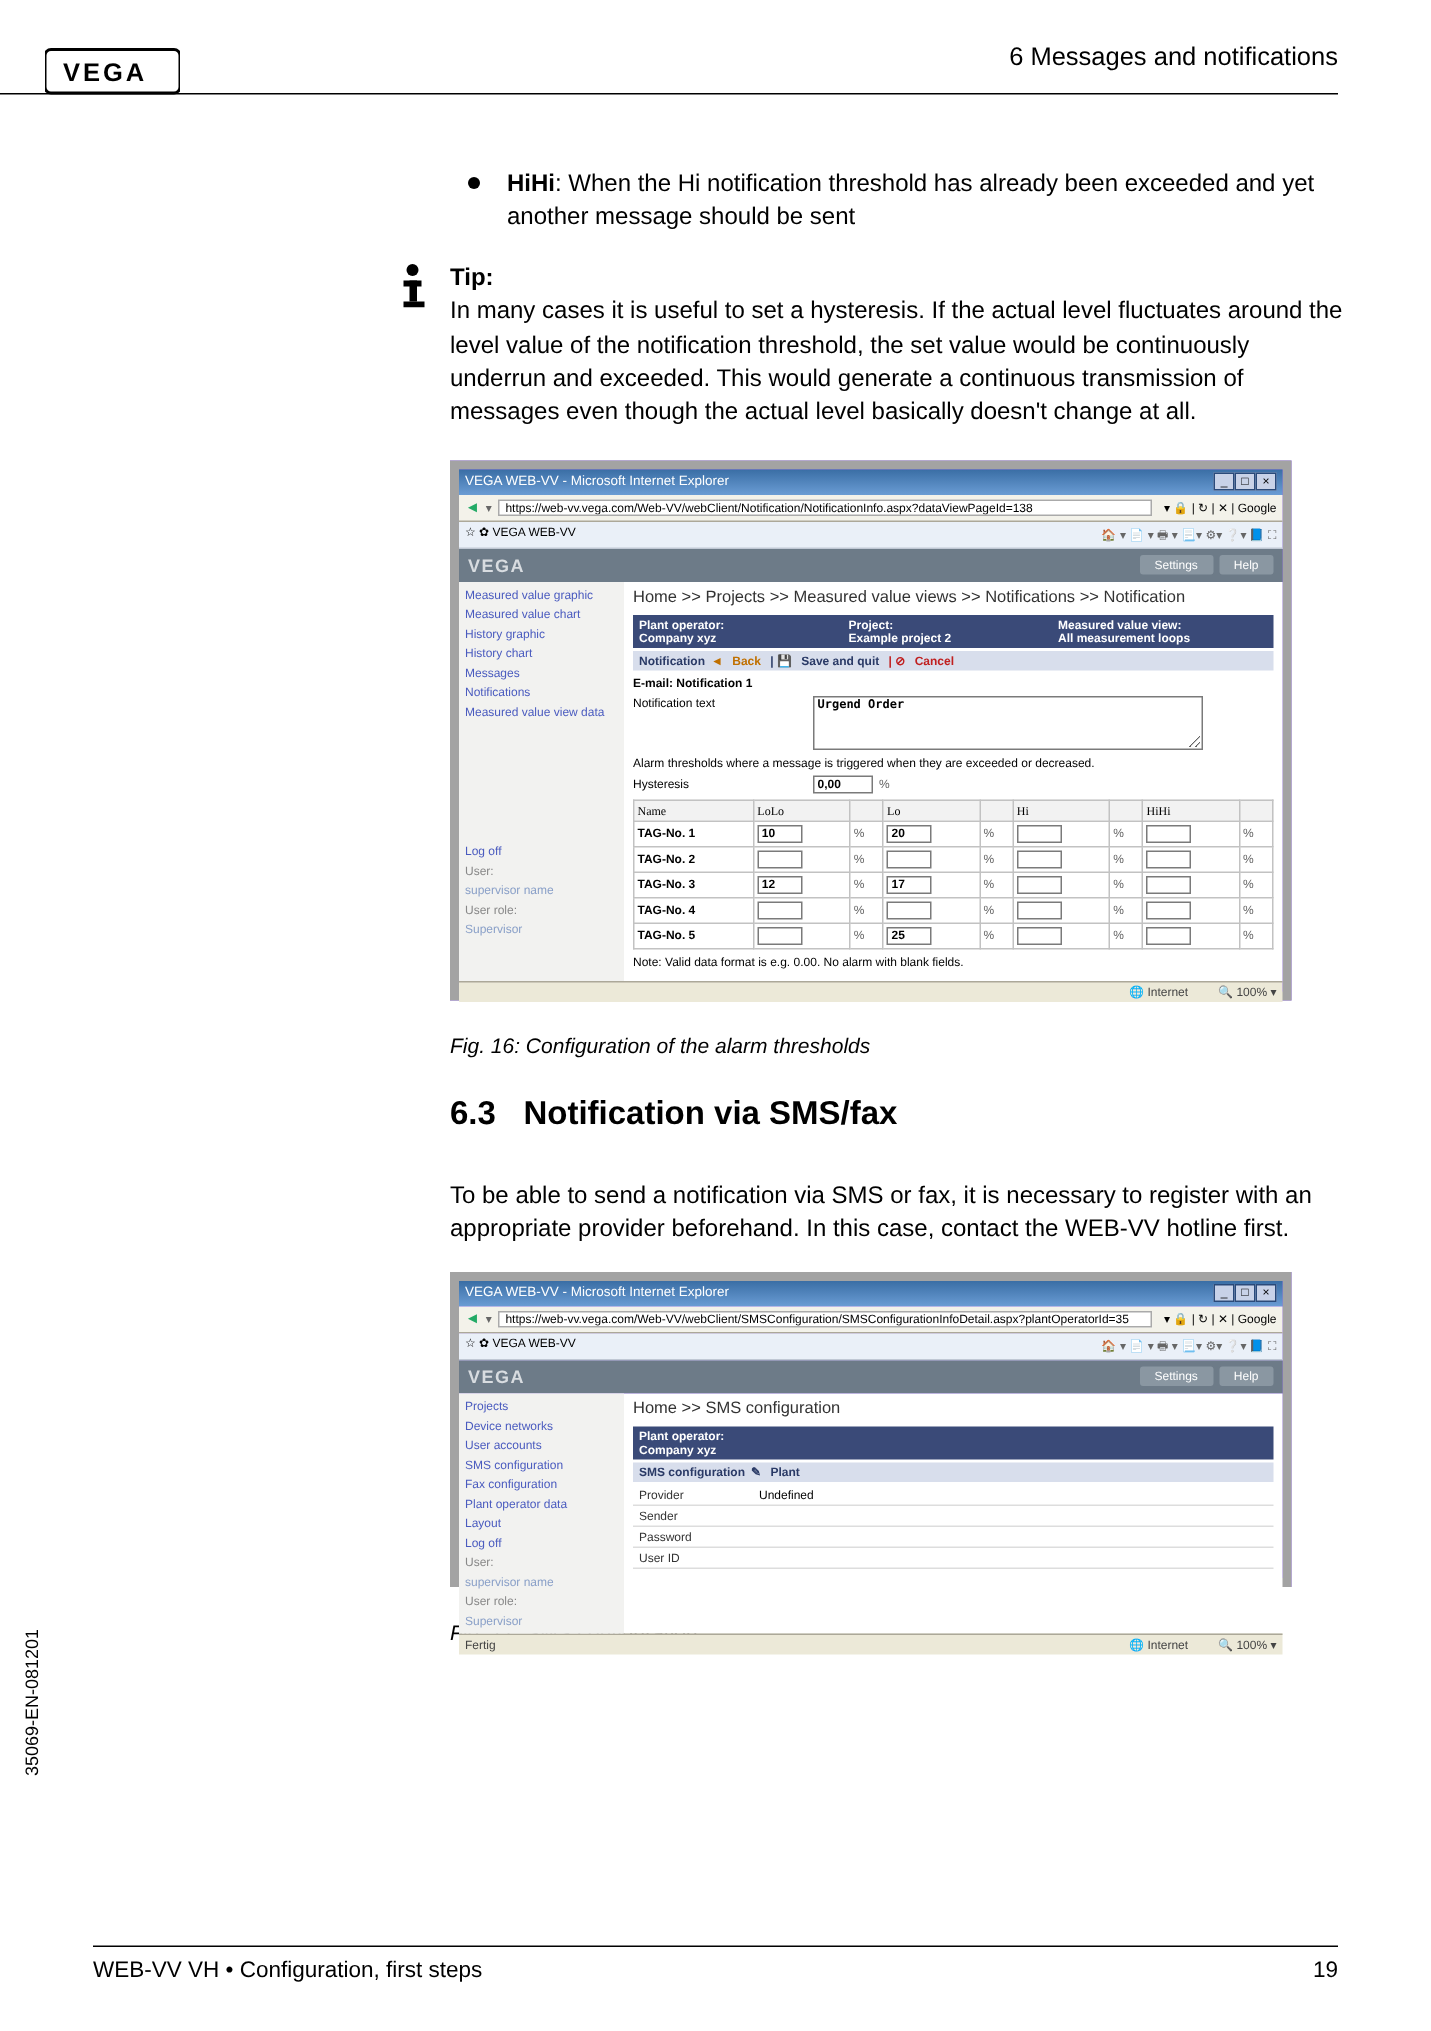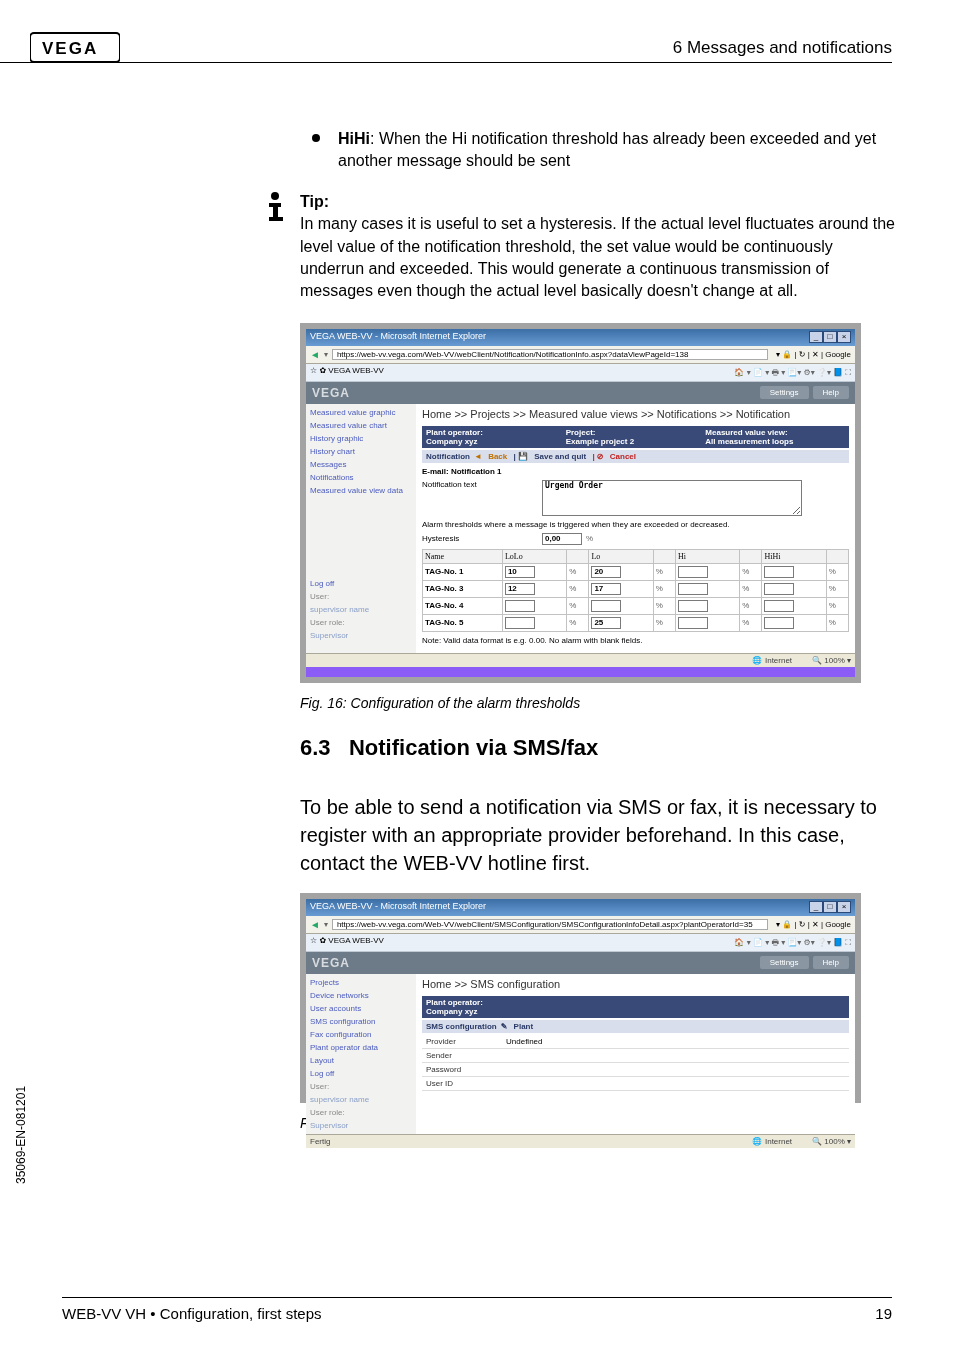--- a/index.html
+++ b/index.html
@@ -24,27 +24,27 @@
   .header-line {
     position: absolute;
     top: 62px;
     left: 0;
     right: 62px;
     height: 1px;
     background: #000;
   }
   .header-text {
     position: absolute;
-    top: 38px;
+    top: 28px;
     right: 62px;
     font-size: 17px;
   }
   .content {
     position: absolute;
-    top: 108px;
+    top: 92px;
     left: 300px;
     width: 595px;
   }
   .bullet-block {
     margin: 20px 0 18px 0;
     display: flex;
     line-height: 1.4;
     font-size: 16px;
   }
   .bullet-dot {
@@ -208,29 +208,29 @@
     display: flex;
     justify-content: flex-end;
     align-items: center;
     padding: 0 4px;
     font-size: 8px;
     color: #444;
   }
   .fig-caption {
     font-style: italic;
     font-size: 14px;
-    margin: 12px 0 24px 0;
+    margin: 22px 0 24px 0;
   }
   h2.section {
     font-size: 22px;
     font-weight: bold;
     margin: 14px 0 16px 0;
   }
   .para {
-    font-size: 20px;
+    font-size: 16px;
     line-height: 1.4;
     margin-bottom: 16px;
     margin-top: 32px;
   }
   .smsrow { display: flex; border-bottom: 1px solid #ddd; padding: 2px 4px; }
   .smsrow .lab { width: 80px; color: #333; }
   .side-text {
     position: absolute;
     left: 28px;
     bottom: 170px;
@@ -377,20 +377,31 @@
             <td><input class="inp" style="width: 30px; font-weight: bold;" value="10"></td>
                 <td class="pct">%</td>
             <td><input class="inp" style="width: 30px; font-weight: bold;" value="20"></td>
                 <td class="pct">%</td>
             <td><input class="inp" style="width: 30px;"></td>
                 <td class="pct">%</td>
             <td><input class="inp" style="width: 30px;"></td>
                 <td class="pct">%</td>
           </tr>
           <tr>
+            <td><b>TAG-No. 2</b></td>
+            <td><input class="inp" style="width: 30px;"></td>
+                <td class="pct">%</td>
+            <td><input class="inp" style="width: 30px;"></td>
+                <td class="pct">%</td>
+            <td><input class="inp" style="width: 30px;"></td>
+                <td class="pct">%</td>
+            <td><input class="inp" style="width: 30px;"></td>
+                <td class="pct">%</td>
+          </tr>
+          <tr>
             <td><b>TAG-No. 3</b></td>
             <td><input class="inp" style="width: 30px; font-weight: bold;" value="12"></td>
                 <td class="pct">%</td>
             <td><input class="inp" style="width: 30px; font-weight: bold;" value="17"></td>
                 <td class="pct">%</td>
             <td><input class="inp" style="width: 30px;"></td>
                 <td class="pct">%</td>
             <td><input class="inp" style="width: 30px;"></td>
                 <td class="pct">%</td>
           </tr>

